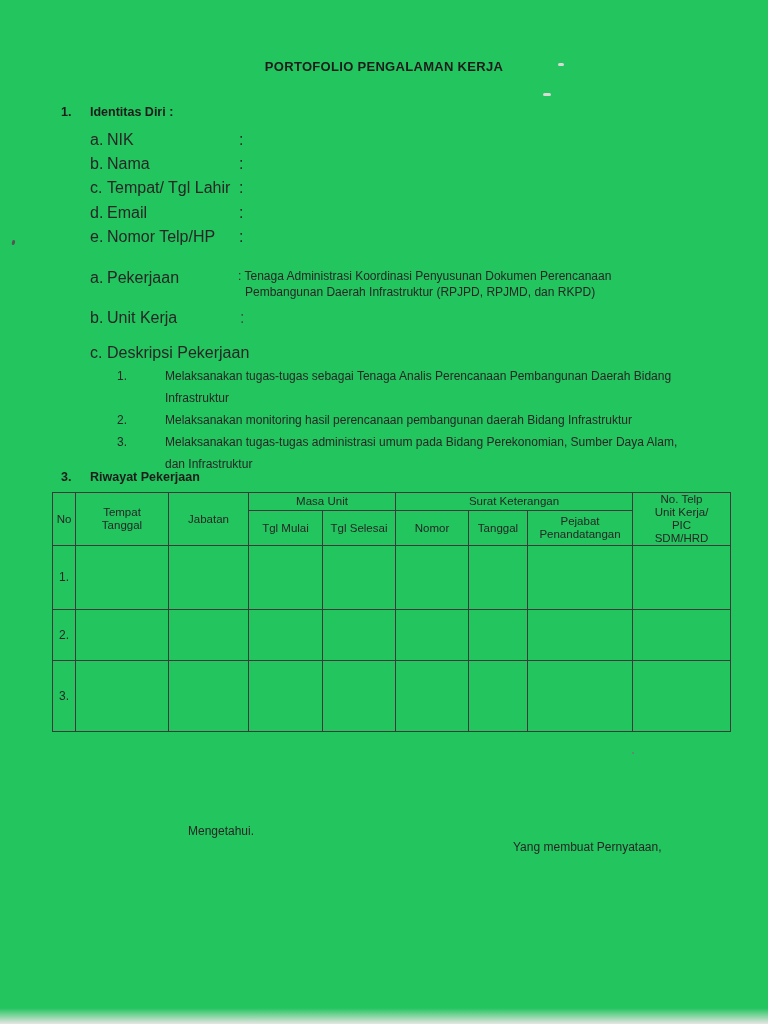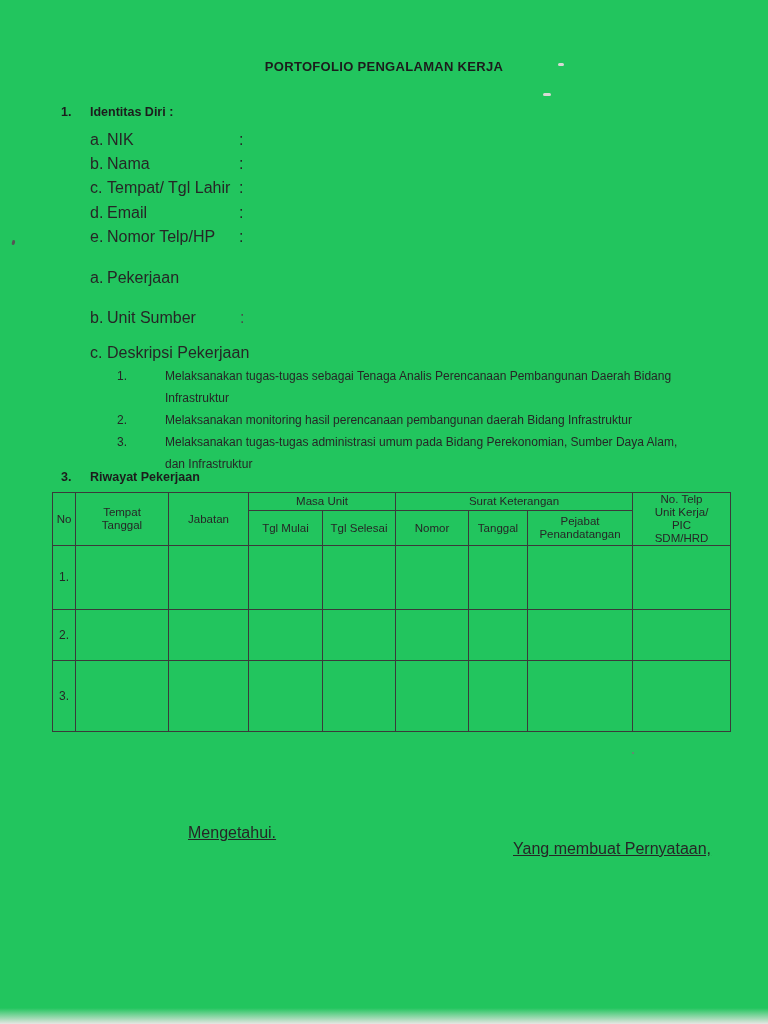--- a/index.html
+++ b/index.html
@@ -59,21 +59,21 @@
     overflow:hidden;
   }
   table.history{border:1.5px solid #333;}
   tr.group-row th{height:17px;}
   tr.sub-row th{height:34px;}
   td.row-no{
     text-align:left;vertical-align:middle;
     padding-left:2px;font-size:12px;
   }
   .sig{
-    font-size:16px;color:#262626;white-space:nowrap;text-decoration:underline;
+    font-size:12px;color:#262626;white-space:nowrap;
   }
   .bottom-shade{
     left:0;bottom:0;width:768px;height:16px;
     background:linear-gradient(to bottom, rgba(233,233,230,0), #e6e6e3);
   }
   .speck{background:#555;border-radius:50%;}
   .speck.comma{width:3px;height:5px;border-radius:40% 60% 60% 40%;transform:rotate(15deg);}
   .speck.faint{background:#d9d9d5;border-radius:2px;}
 </style>
 </head>
@@ -105,23 +105,25 @@
   </div>
   <div class="abs id-row" style="top:228px">
     <span class="letter">e.</span><span>Nomor Telp/HP</span>
     <span class="colon">:</span>
   </div>
 
 
   <div class="abs id-row" style="top:269px">
     <span class="letter">a.</span><span>Pekerjaan</span>
   </div>
+  <div class="abs val-line" style="left:238px;top:269px">: Tenaga Administrasi Koordinasi Penyusunan Dokumen Perencanaan</div>
+  <div class="abs val-line" style="left:245px;top:285px">Pembangunan Daerah Infrastruktur (RPJPD, RPJMD, dan RKPD)</div>
 
   <div class="abs id-row" style="top:309px">
-    <span class="letter">b.</span><span>Unit Sumber</span>
+    <span class="letter">b.</span><span>Unit Kerja</span>
     <span class="colon faint" style="left:150px">:</span>
   </div>
 
   <div class="abs id-row" style="top:344px">
     <span class="letter">c.</span><span>Deskripsi Pekerjaan</span>
   </div>
 
   <div class="abs desc-block">
     <div class="desc-item">
       <span class="desc-num">1.</span>

